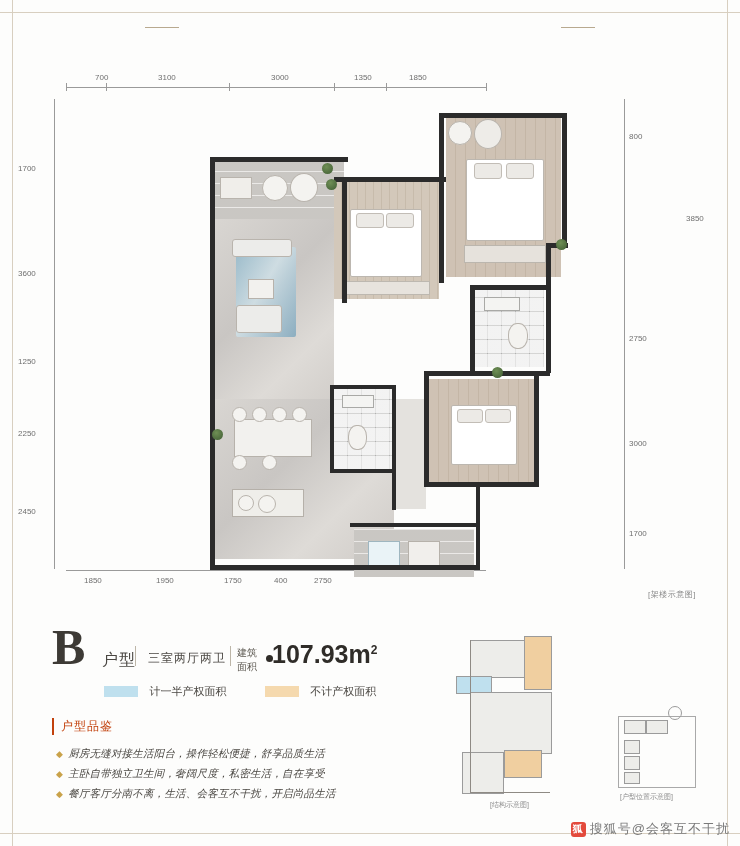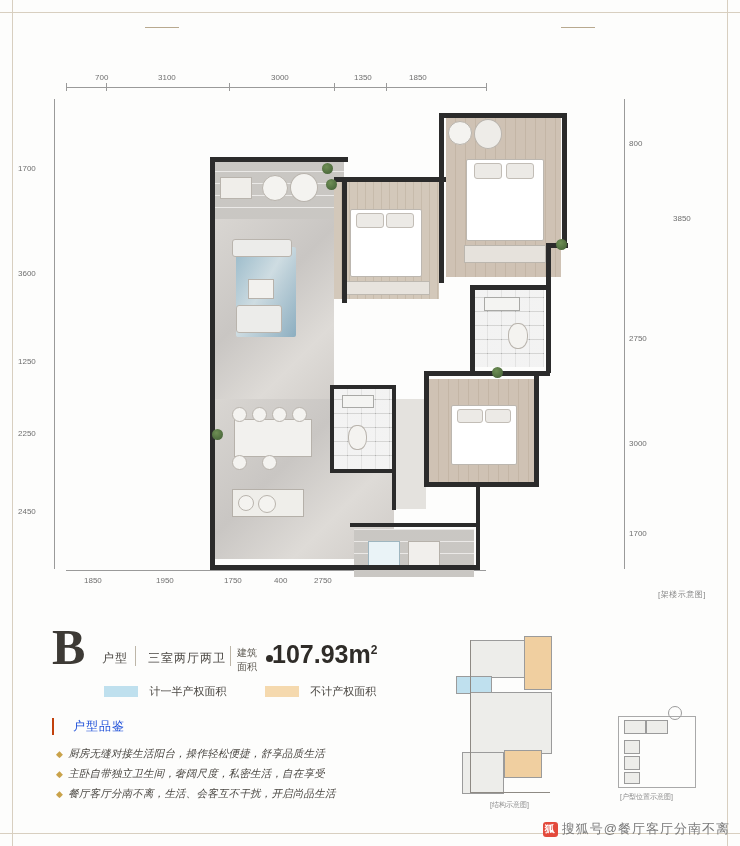--- a/index.html
+++ b/index.html
@@ -18,21 +18,21 @@
   
   .frame-v{position:absolute;top:0;bottom:0;width:1px;background:#d8cfc0;}
   .frame-h{position:absolute;left:0;right:0;height:1px;background:#d8cfc0;}
   .frame-corner{position:absolute;width:34px;height:1px;background:#b8a98f;}
 
   
   .plan-area{
     position:absolute;left:24px;top:24px;width:692px;height:580px;
   }
   .plan-note{
-    position:absolute;right:10px;bottom:4px;font-size:8px;color:#8a8a8a;letter-spacing:.5px;
+    position:absolute;right:20px;bottom:4px;font-size:8px;color:#8a8a8a;letter-spacing:.5px;
   }
 
   
   .dim{
     position:absolute;font-size:8px;color:#6f6f6f;letter-spacing:0;
   }
   .dimline{position:absolute;background:#9a9a9a;}
 
   
   .plan{
@@ -64,21 +64,21 @@
   
   .info{
     position:absolute;left:52px;top:622px;width:640px;
   }
   .btype{
     position:absolute;left:0;top:0;
     font-family:"Liberation Serif","DejaVu Serif",serif;
     font-size:50px;line-height:50px;color:#3d3a35;font-weight:700;
   }
   .btype-label{
-    position:absolute;left:50px;top:28px;font-size:12px;color:#4a4742;letter-spacing:1px;
+    position:absolute;left:50px;top:28px;font-size:16px;color:#4a4742;letter-spacing:1px;
   }
   .sep{
     position:absolute;top:24px;width:1px;height:20px;background:#bdb6a8;
   }
   .rooms{
     position:absolute;left:96px;top:28px;font-size:12px;color:#4a4742;letter-spacing:1px;
   }
   .areaword{
     position:absolute;left:185px;top:24px;font-size:10px;line-height:14px;color:#5c5850;width:26px;letter-spacing:0;
   }
@@ -90,21 +90,21 @@
     font-family:"Liberation Sans","DejaVu Sans",sans-serif;
   }
   .areaval sup{font-size:12px;}
 
   .legend{position:absolute;left:52px;top:60px;}
   .legend .sw{display:inline-block;width:34px;height:11px;vertical-align:middle;}
   .legend .lbl{display:inline-block;font-size:11px;color:#4a4742;margin-left:7px;vertical-align:middle;}
   .legend .item{display:inline-block;margin-right:34px;}
 
   .qtitle{
-    position:absolute;left:0;top:96px;font-size:12px;color:#1d4ed8;padding-left:19px;border-left:2px solid #c2410c;
+    position:absolute;left:0;top:96px;font-size:12px;color:#c2410c;padding-left:7px;border-left:2px solid #c2410c;
     letter-spacing:1px;
   }
   .bullets{position:absolute;left:4px;top:122px;width:400px;font-style:italic;}
   .bullet{font-size:10.5px;color:#4a4742;line-height:19px;letter-spacing:.2px;}
   .bullet .dia{color:#c9a24a;margin-right:5px;font-size:9px;}
 
   
   .mini1{position:absolute;left:400px;top:10px;width:130px;height:190px;}
   .mini2{position:absolute;left:560px;top:80px;width:95px;height:105px;}
   .mini-cap{position:absolute;font-size:7px;color:#8a8a8a;}
@@ -159,22 +159,22 @@
     <div class="dim" style="left:290px;top:552px;">2750</div>
 
     <div class="dimline" style="left:30px;top:75px;width:1px;height:470px;"></div>
     <div class="dim" style="left:-6px;top:140px;">1700</div>
     <div class="dim" style="left:-6px;top:245px;">3600</div>
     <div class="dim" style="left:-6px;top:333px;">1250</div>
     <div class="dim" style="left:-6px;top:405px;">2250</div>
     <div class="dim" style="left:-6px;top:483px;">2450</div>
 
     <div class="dimline" style="left:600px;top:75px;width:1px;height:470px;"></div>
-    <div class="dim" style="left:605px;top:115px;text-align:right;">800</div>
-    <div class="dim" style="left:605px;top:190px;padding-left:44px;">3850</div>
+    <div class="dim" style="left:605px;top:108px;text-align:right;">800</div>
+    <div class="dim" style="left:618px;top:190px;padding-left:44px;">3850</div>
     <div class="dim" style="left:605px;top:310px;">2750</div>
     <div class="dim" style="left:605px;top:415px;">3000</div>
     <div class="dim" style="left:605px;top:505px;">1700</div>
 
     <div class="plan-note">[架楼示意图]</div>
 
     <div class="plan">
 
       <div class="room rm-wood" style="left:272px;top:18px;width:115px;height:160px;">
         <div class="furn bed" style="left:20px;top:42px;width:76px;height:80px;"></div>
@@ -326,16 +326,16 @@
       <div class="mini-box mini-fill-grey" style="left:12px;top:38px;width:14px;height:12px;"></div>
       <div class="mini-box mini-fill-grey" style="left:12px;top:54px;width:14px;height:12px;"></div>
       <div class="mini-box mini-fill-grey" style="left:12px;top:70px;width:14px;height:10px;"></div>
       <div class="mini-box" style="left:56px;top:4px;width:12px;height:12px;border-radius:50%;"></div>
       <div class="mini-cap" style="left:8px;top:90px;">[户型位置示意图]</div>
     </div>
   </div>
 
   <div class="watermark">
     <span class="wm-logo">狐</span>
-    <span>搜狐号@餐厅客厅分南不离</span>
+    <span>搜狐号@会客互不干扰</span>
   </div>
 
 </div>
 
 </body></html>

